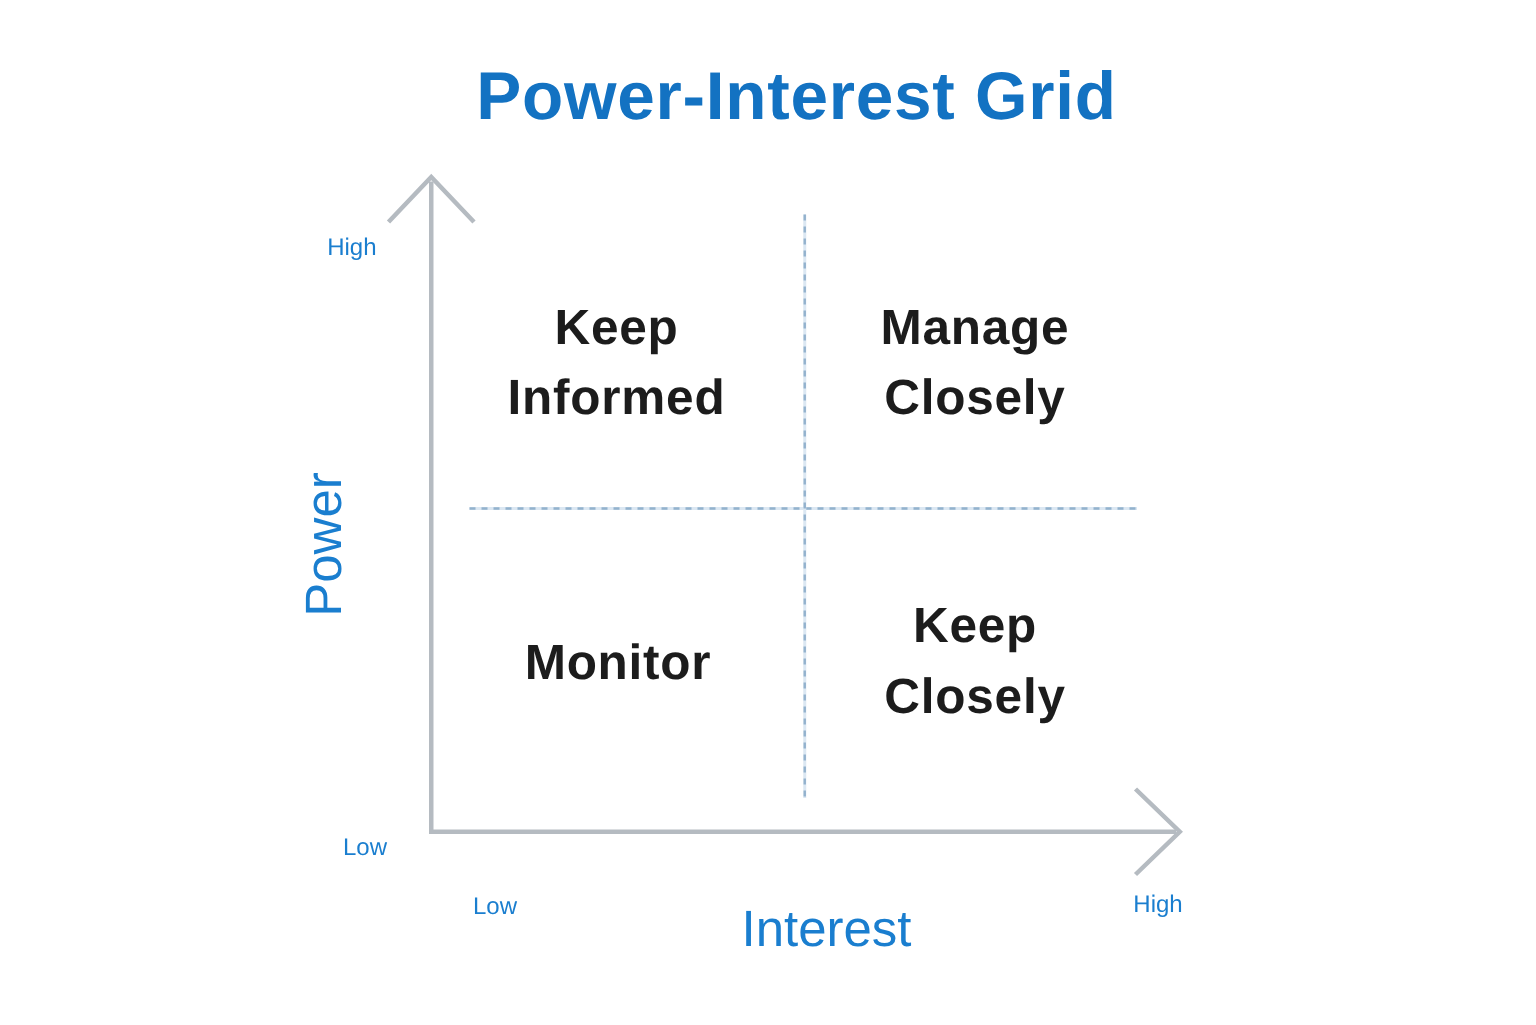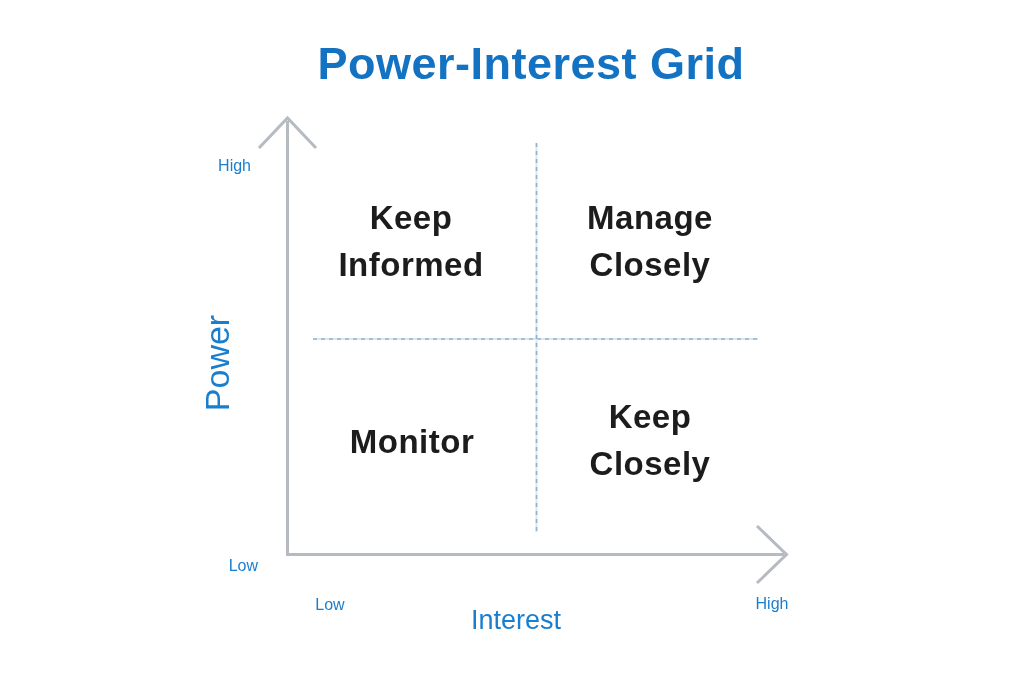--- a/index.html
+++ b/index.html
@@ -74,23 +74,23 @@
   .lab-y-high { left: 251px; top: 166px; transform: translate(-100%, -50%); }
   .lab-y-low  { left: 258px; top: 566px; transform: translate(-100%, -50%); }
   .lab-x-low  { left: 330px; top: 605px; transform: translate(-50%, -50%); }
   .lab-x-high { left: 772px; top: 604px; transform: translate(-50%, -50%); }
   .lab-power {
     left: 217px; top: 363px;
     transform: translate(-50%, -50%) rotate(-90deg);
     font-size: 34px;
   }
   .lab-interest {
-    left: 516px; top: 620px;
+    left: 551px; top: 620px;
     transform: translate(-50%, -50%);
-    font-size: 27px;
+    font-size: 34px;
   }
 </style>
 </head>
 <body>
 
 <div class="stage">
 
   <div class="title">Power-Interest Grid</div>
 
   <svg class="lines" viewBox="0 0 1024 683">

